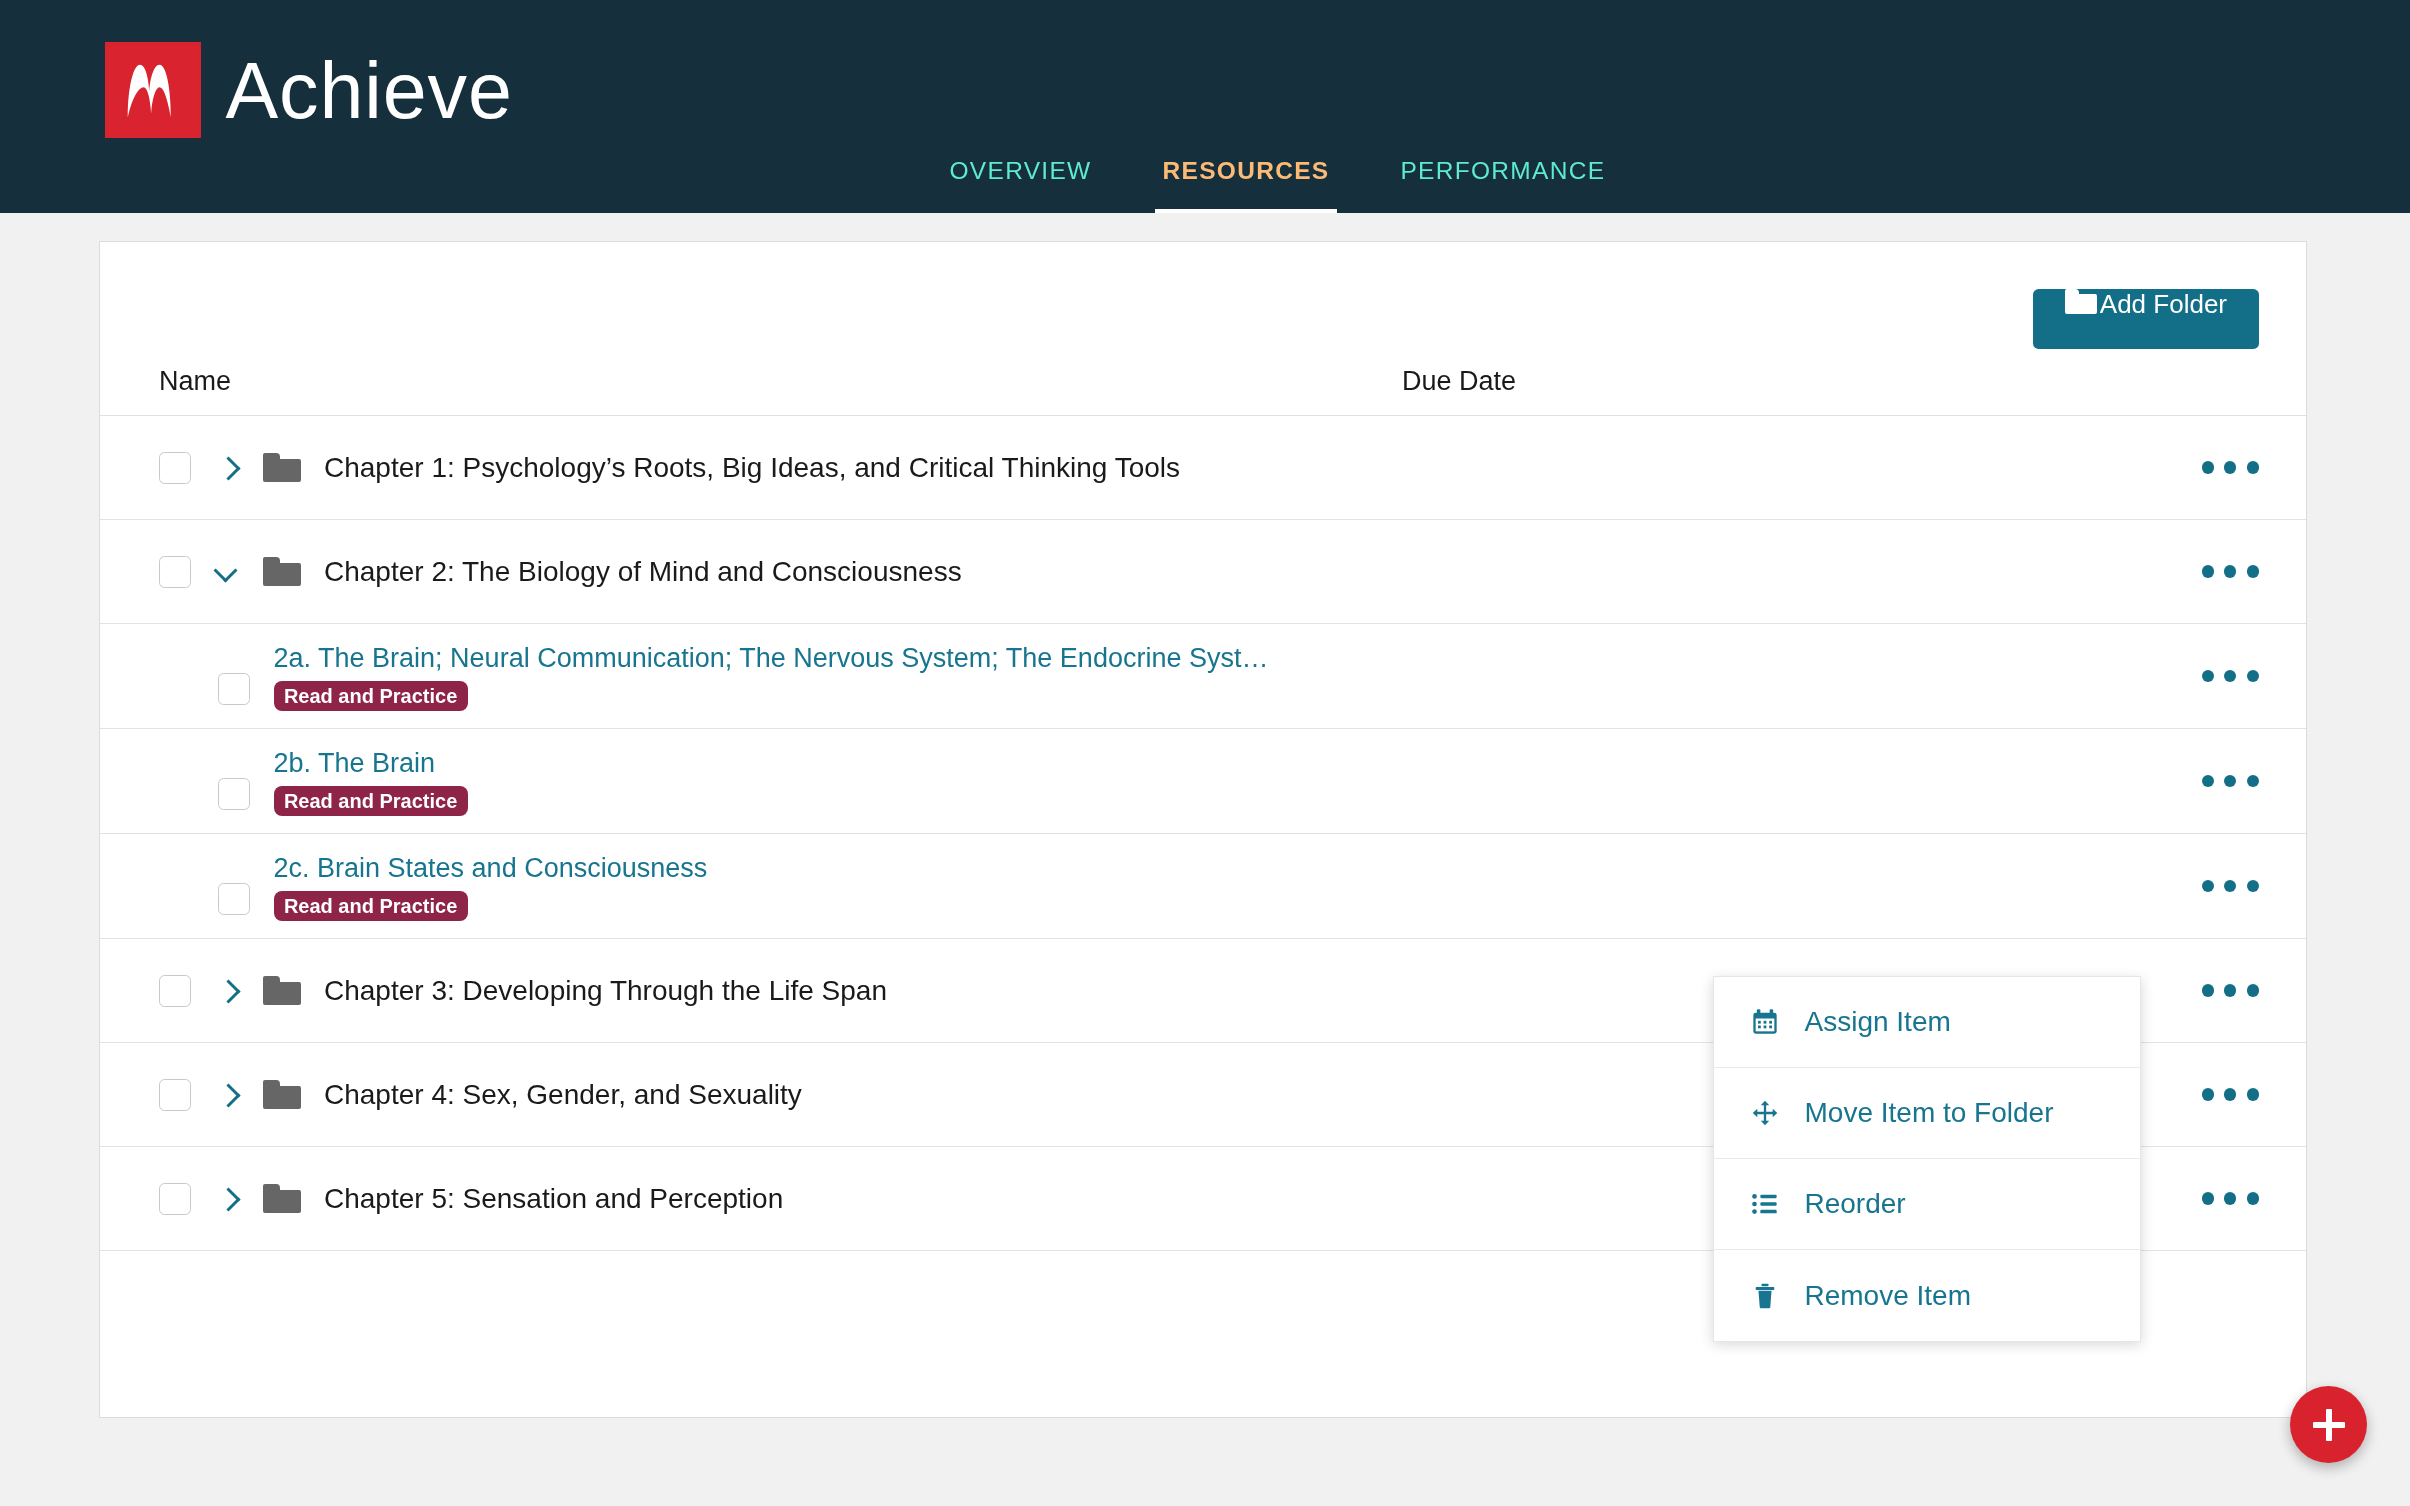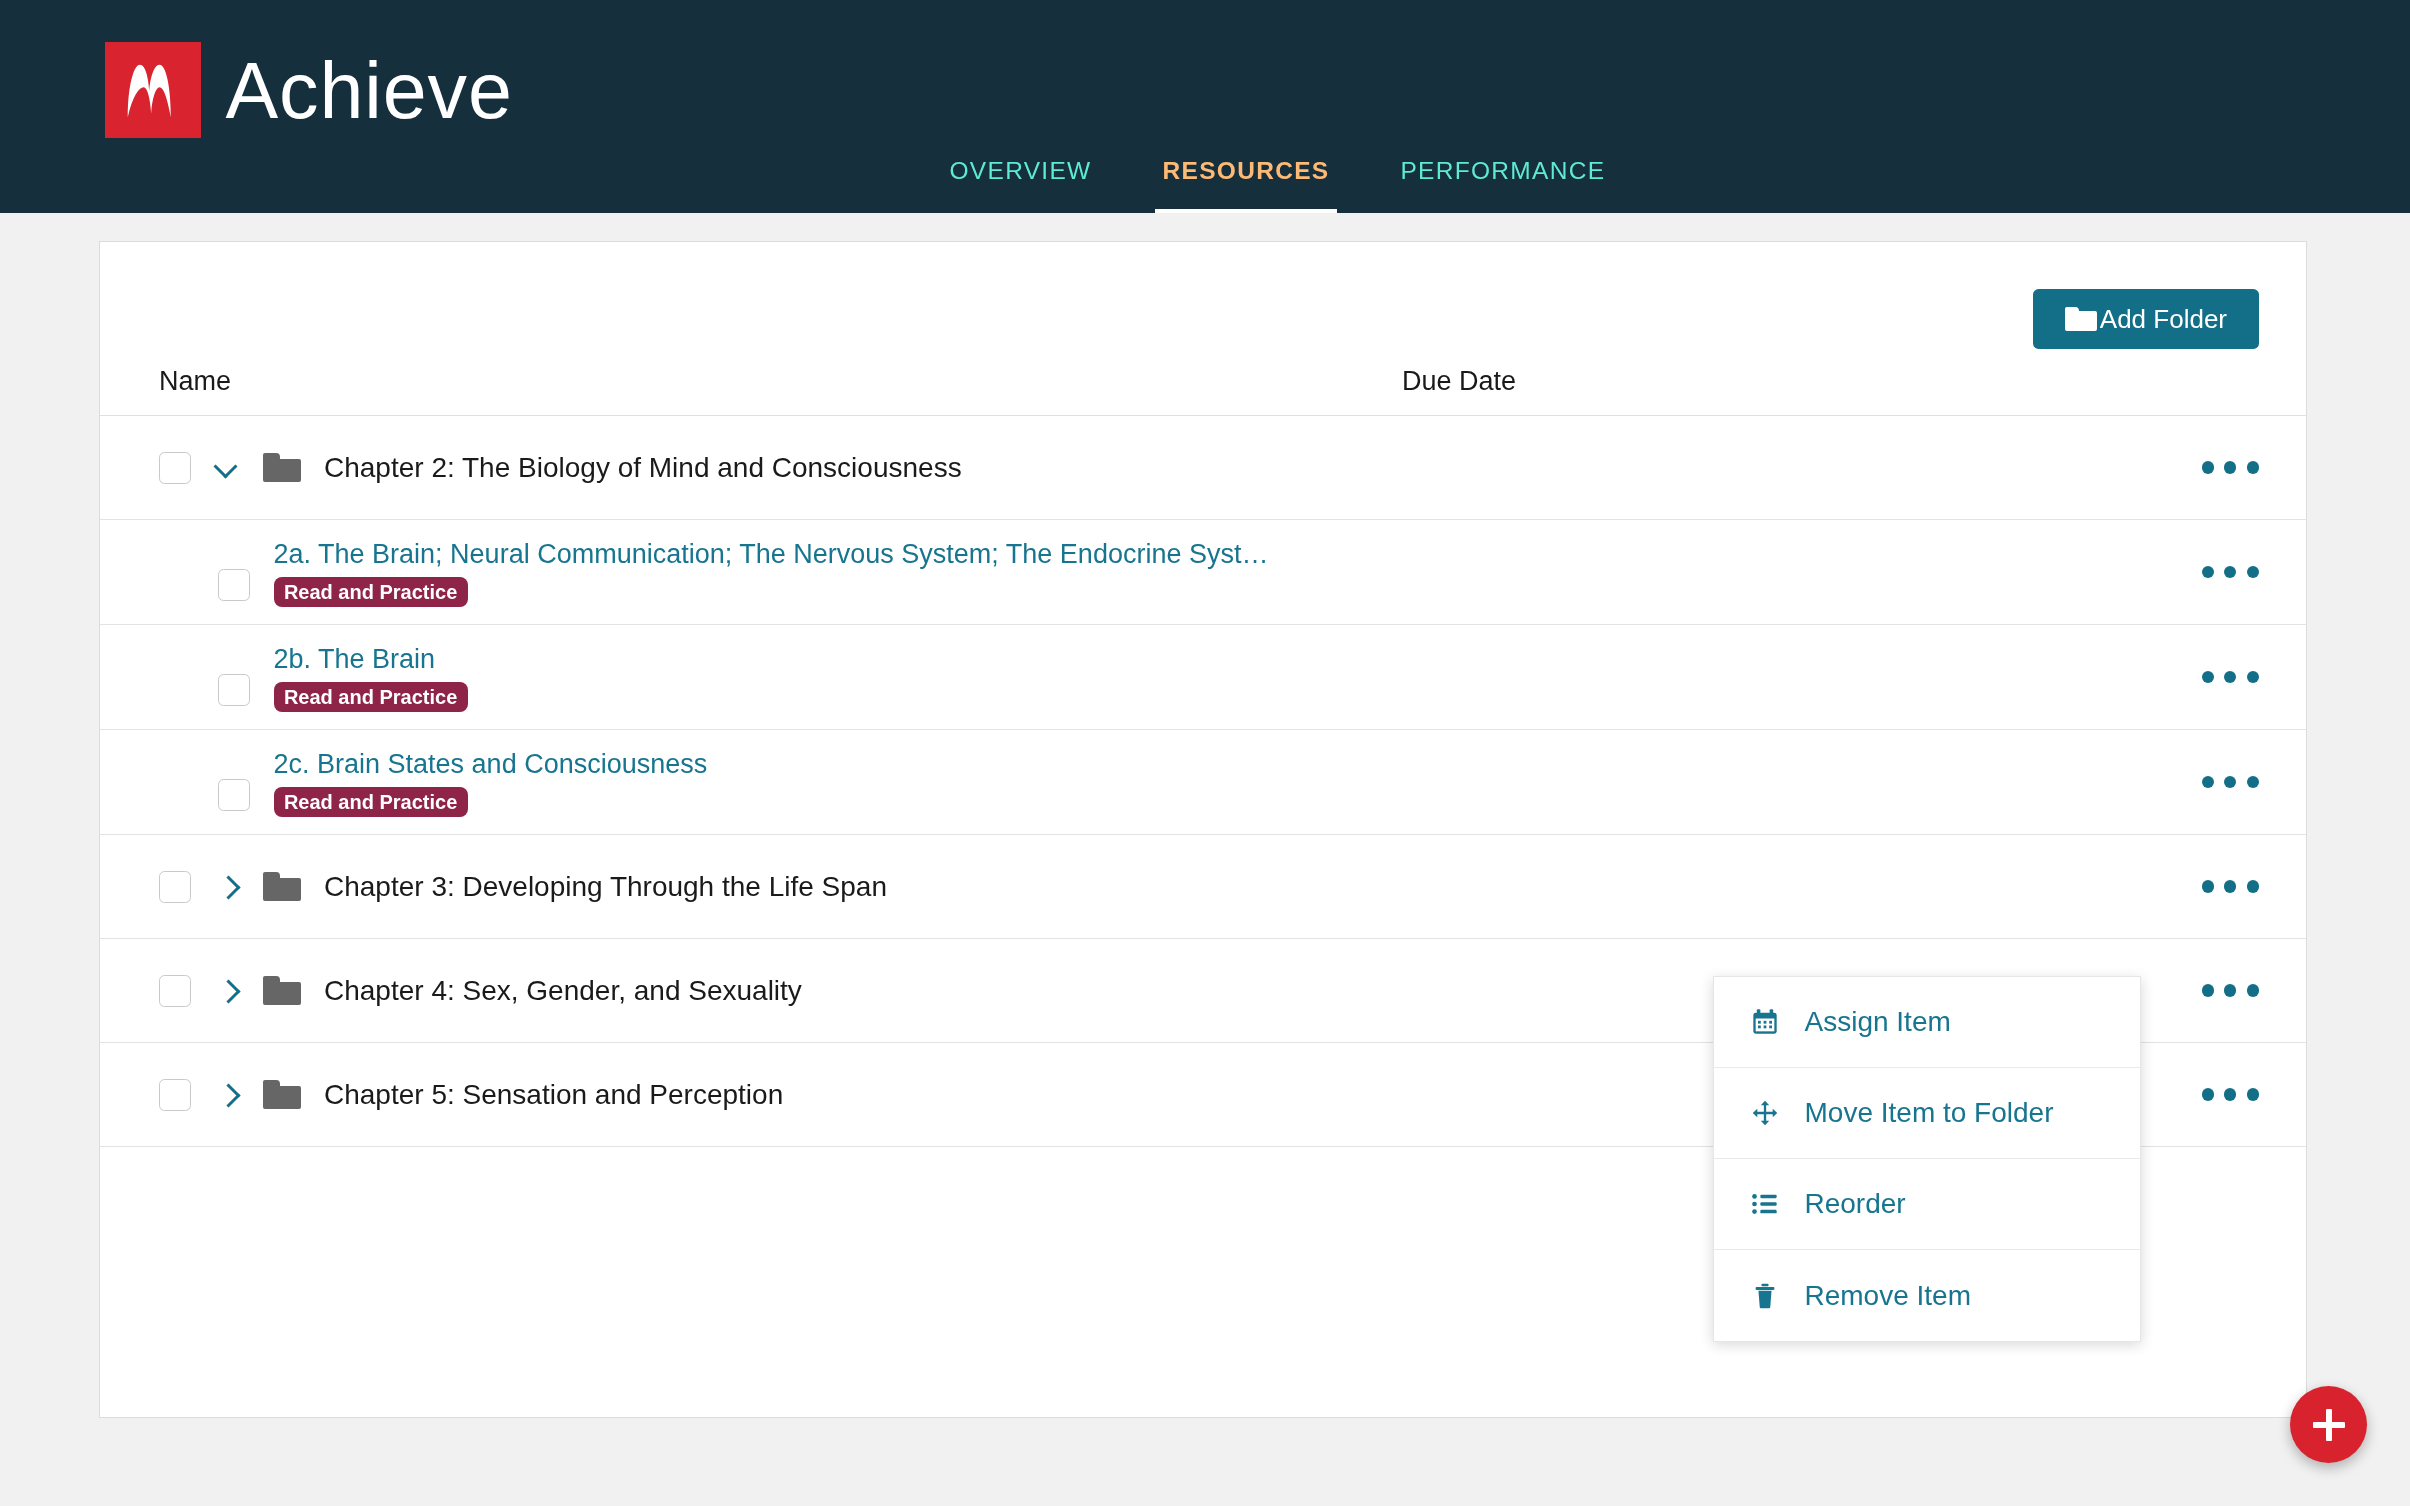--- a/index.html
+++ b/index.html
@@ -77,21 +77,21 @@
     position: relative;
   }
   .add-folder-btn {
     position: absolute;
     right: 47px; top: 47px;
     background: #136f87;
     color: #ffffff;
     border: none; border-radius: 5.6px;
     height: 60px;
     padding: 0 32px;
-    display: flex; align-items: center; gap: 3px;
+    display: flex; align-items: flex-start; gap: 3px;
     font-size: 26px;
     font-family: "Liberation Sans", sans-serif;
     cursor: pointer;
   }
   .folder-glyph {
     display: inline-block;
     width: 32px; height: 24.5px;
     position: relative;
   }
   .folder-glyph::before {
@@ -298,20 +298,33 @@
         <span>Add Folder</span>
       </button>
     </div>
 
     <div class="col-head">
       <span class="h-name">Name</span>
       <span class="h-due">Due Date</span>
     </div>
 
 
+    <div class="row">
+      <div class="lead">
+        <span class="cb"></span>
+        <span class="chev"></span>
+        <span class="folder-ic"></span>
+        <span class="row-title">Chapter 1: Psychology’s Roots, Big Ideas, and Critical Thinking Tools</span>
+      </div>
+      <span class="dots">
+          <i></i>
+          <i></i>
+          <i></i>
+        </span>
+    </div>
 
     <div class="row">
       <div class="lead">
         <span class="cb"></span>
         <span class="chev down"></span>
         <span class="folder-ic"></span>
         <span class="row-title">Chapter 2: The Biology of Mind and Consciousness</span>
       </div>
       <span class="dots">
           <i></i>

